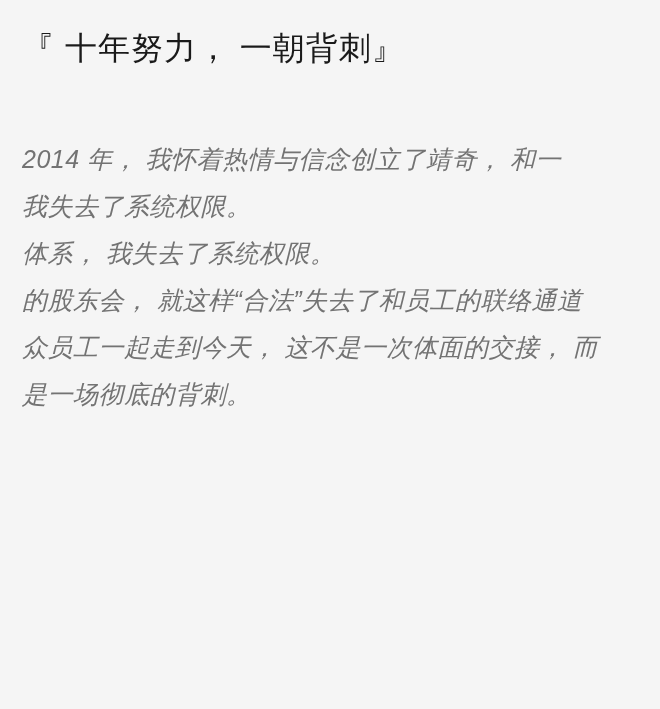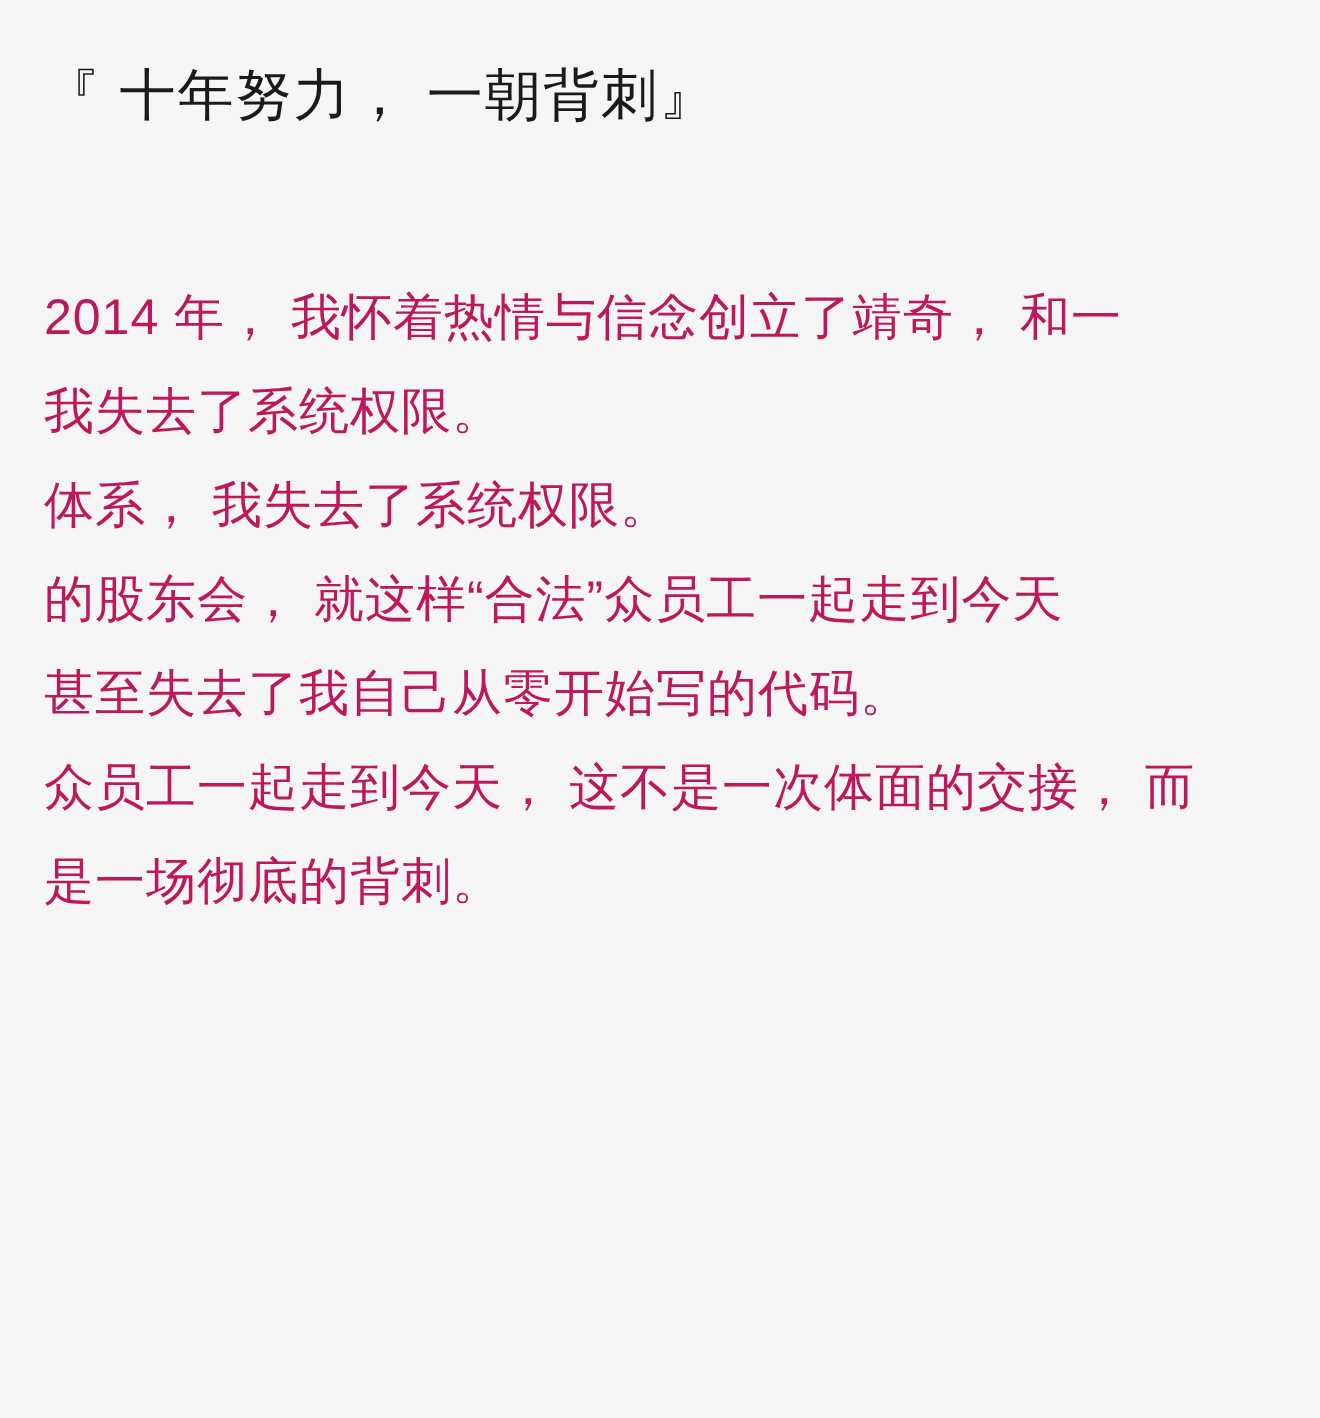--- a/index.html
+++ b/index.html
@@ -16,36 +16,37 @@
   }
   .page {
     width: 660px;
     height: 709px;
     box-sizing: border-box;
     padding: 26px 22px 0 22px;
     background: #f5f5f5;
     position: relative;
   }
   .title {
-    font-size: 28px;
+    font-size: 32px;
     line-height: 44px;
     letter-spacing: 1px;
     color: #1a1a1a;
     font-weight: 400;
     margin: 0;
     white-space: nowrap;
   }
   .gap {
     height: 66px;
   }
   .body-text {
     font-size: 25px;
     line-height: 47px;
-    color: #be185d;
+    color: #737373;
     letter-spacing: 0.5px;
+    font-style: italic;
   }
   .para {
     margin: 0;
     padding: 0;
   }
   .line {
     display: block;
     white-space: nowrap;
   }
 </style>
@@ -63,25 +64,24 @@
     <div class="para">
       <span class="line">2014 年， 我怀着热情与信念创立了靖奇， 和一</span>
       <span class="line">我失去了系统权限。</span>
     </div>
 
     <div class="para">
       <span class="line">体系， 我失去了系统权限。</span>
     </div>
 
     <div class="para">
-      <span class="line">的股东会， 就这样“合法”众员工一起走到今天</span>
+      <span class="line">的股东会， 就这样“合法”失去了和员工的联络通道</span>
     </div>
 
     <div class="para">
-      <span class="line">甚至失去了我自己从零开始写的代码。</span>
     </div>
 
     <div class="para">
       <span class="line">众员工一起走到今天， 这不是一次体面的交接， 而</span>
       <span class="line">是一场彻底的背刺。</span>
     </div>
 
   </div>
 </div>
 

